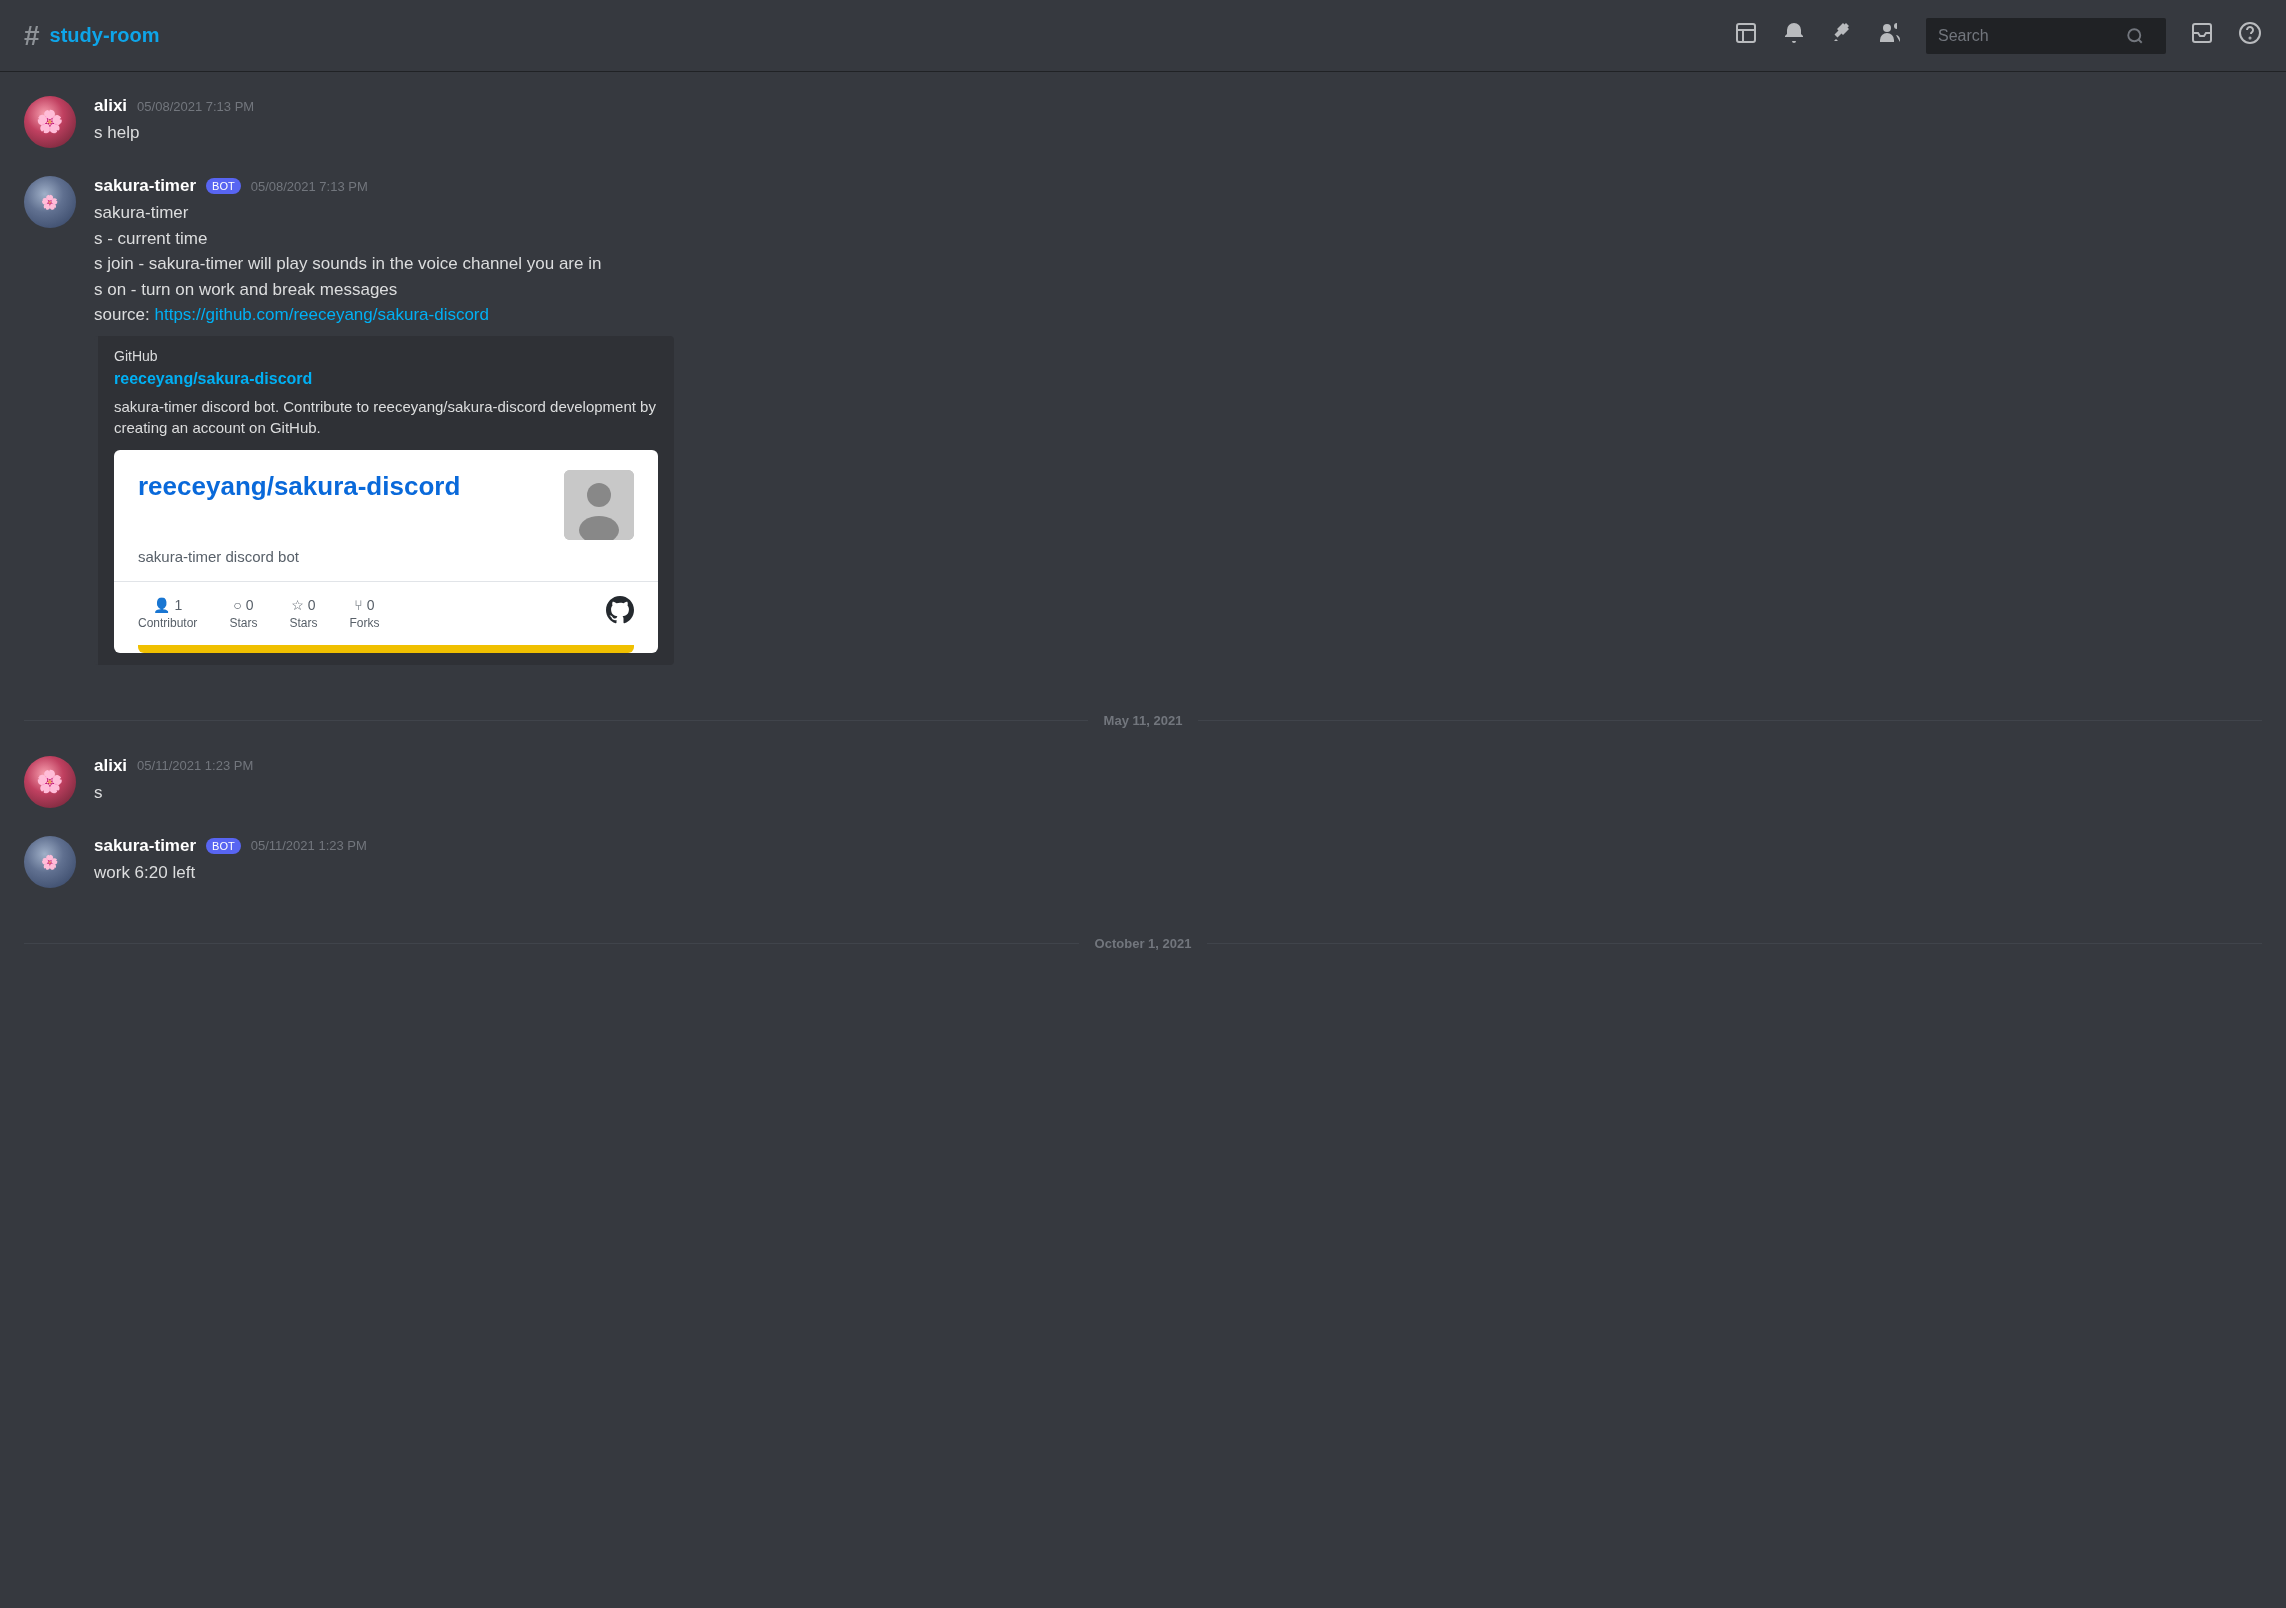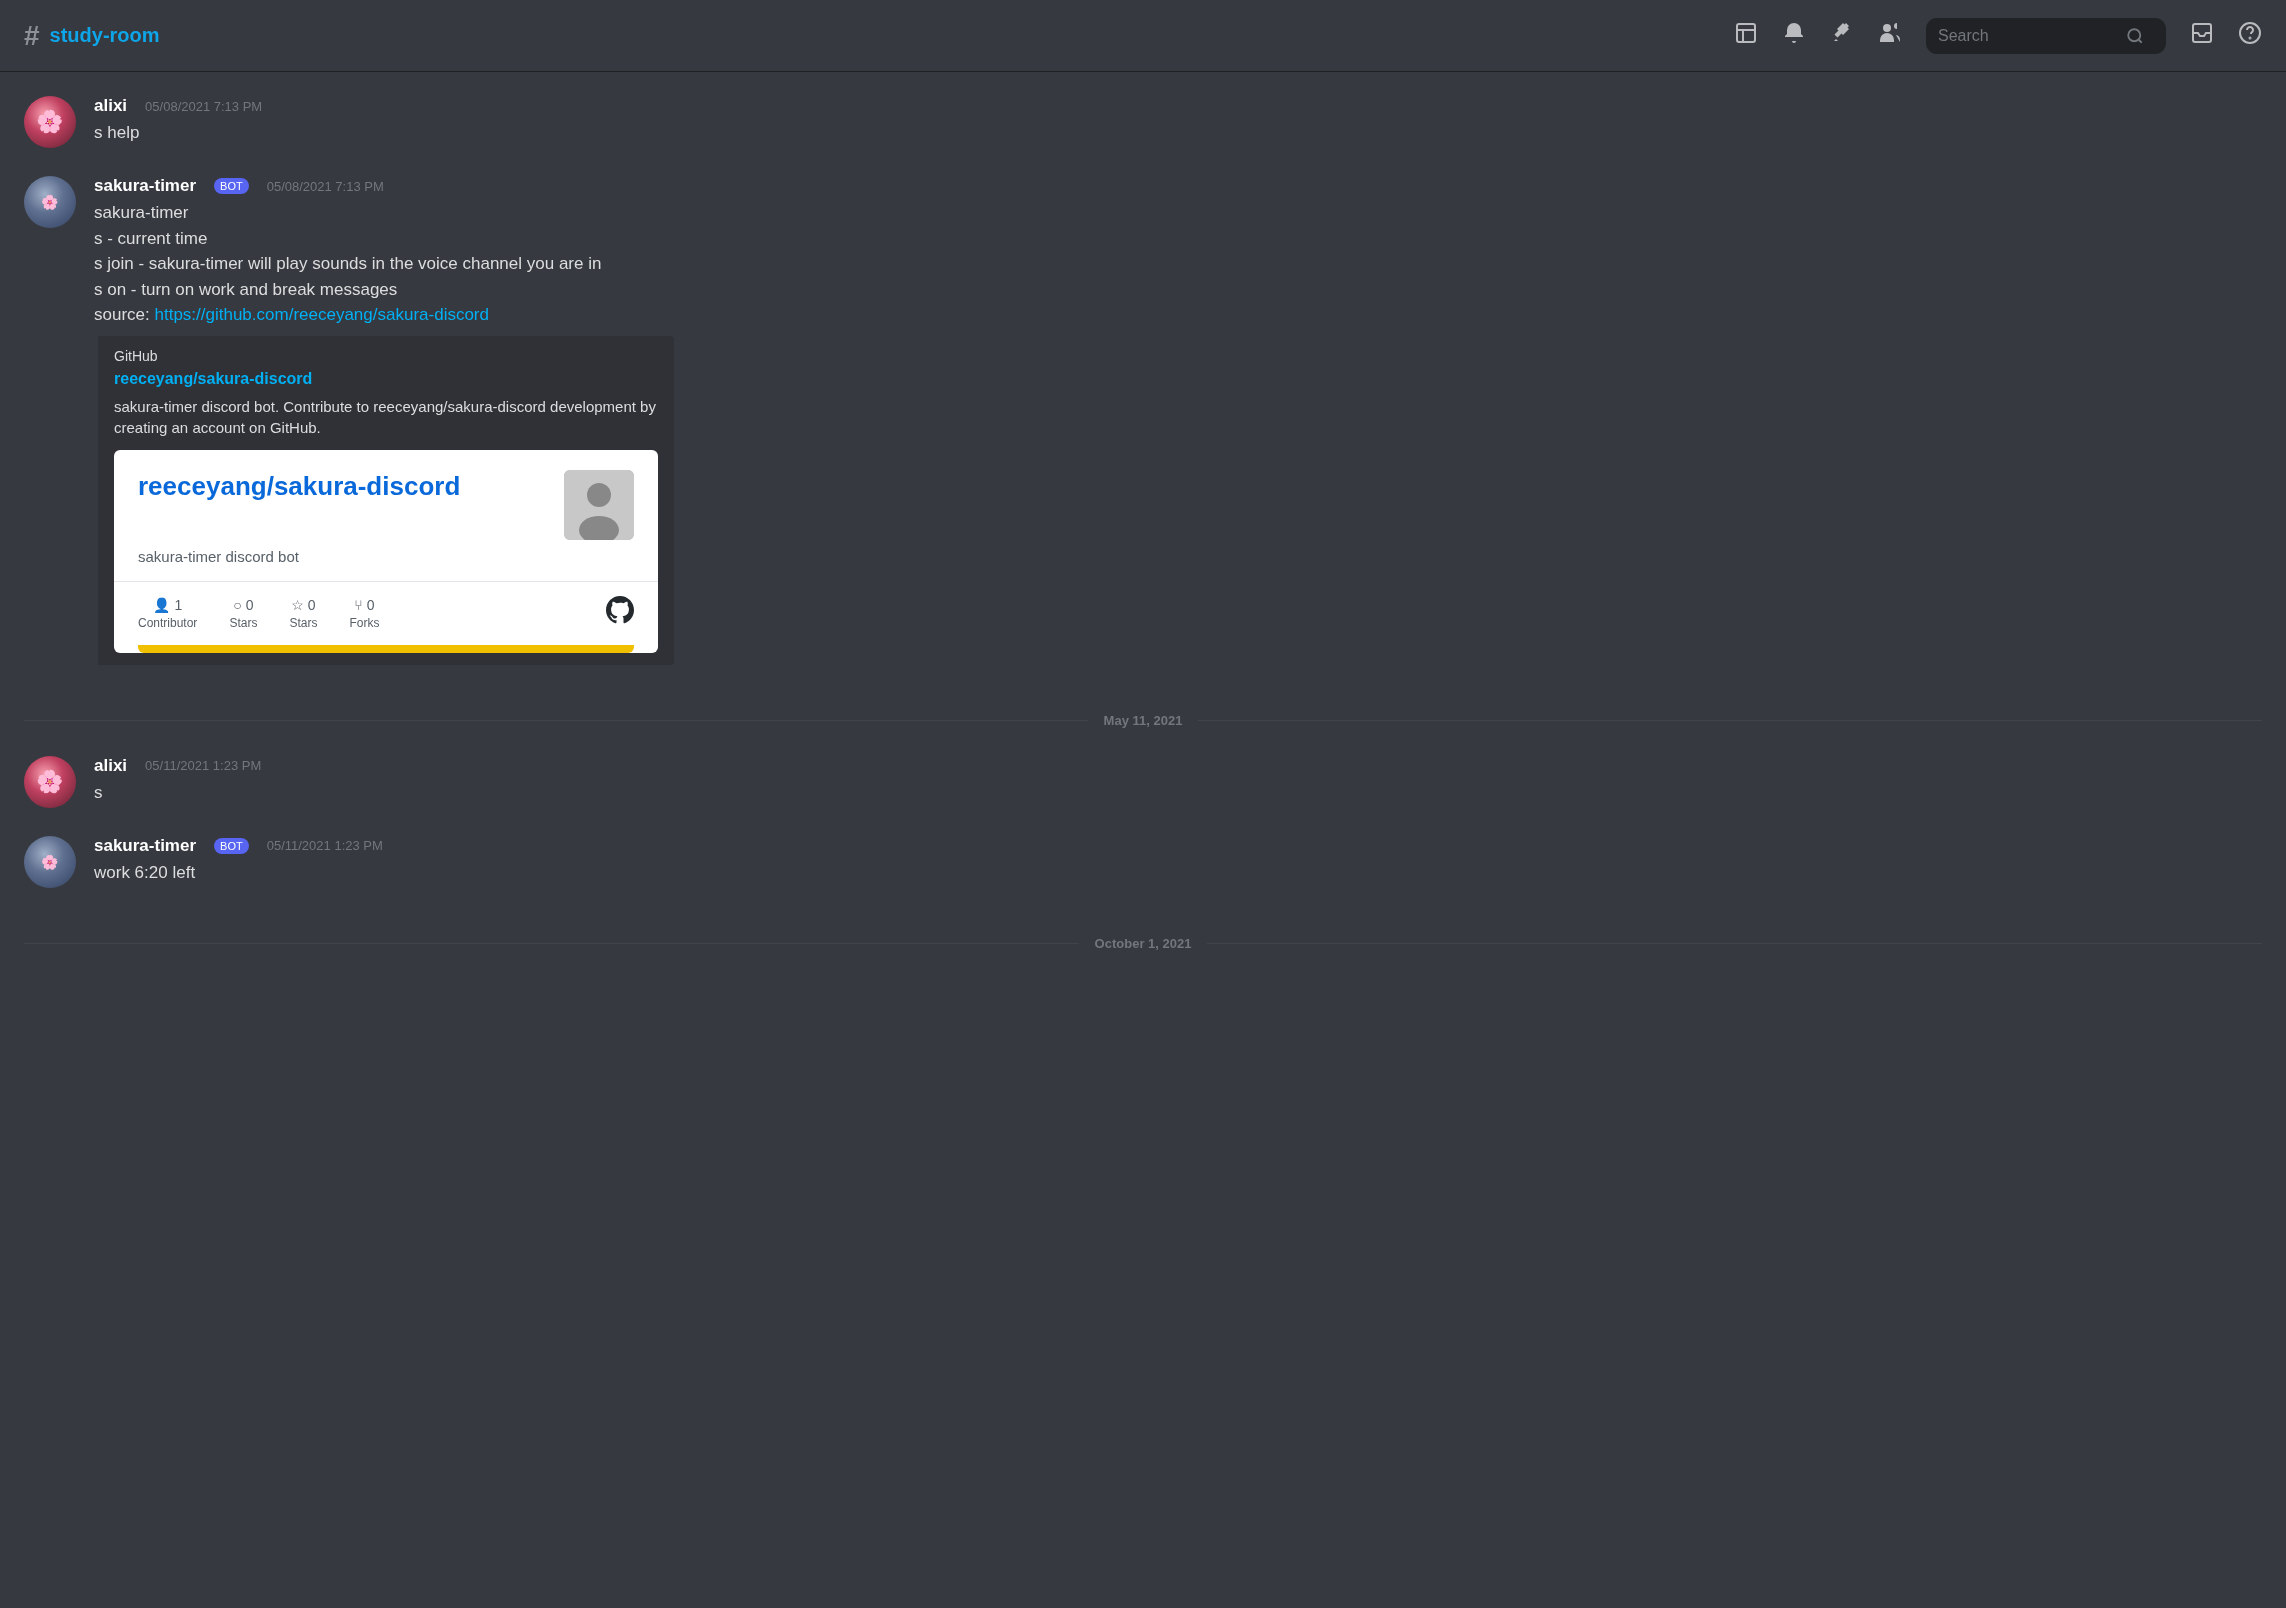--- a/index.html
+++ b/index.html
@@ -44,21 +44,21 @@
       align-items: center;
       gap: 24px;
     }
     .header-icon {
       color: #b9bbbe;
       font-size: 22px;
       cursor: pointer;
     }
     .search-bar {
       background: #202225;
-      border-radius: 11px;
+      border-radius: 2px;
       display: flex;
       align-items: center;
       padding: 6px 12px;
       gap: 8px;
       width: 240px;
       height: 36px;
     }
     .search-bar input {
       background: transparent;
       border: none;
@@ -83,21 +83,21 @@
       gap: 18px;
       margin-bottom: 20px;
       padding: 4px 0;
     }
     .message-content {
       flex: 1;
     }
     .message-header {
       display: flex;
       align-items: center;
-      gap: 18px;
+      gap: 10px;
       margin-bottom: 4px;
     }
     .username {
       font-weight: 600;
       font-size: 17px;
       color: #fff;
     }
     .bot-badge {
       background: #5865f2;
       color: #fff;

